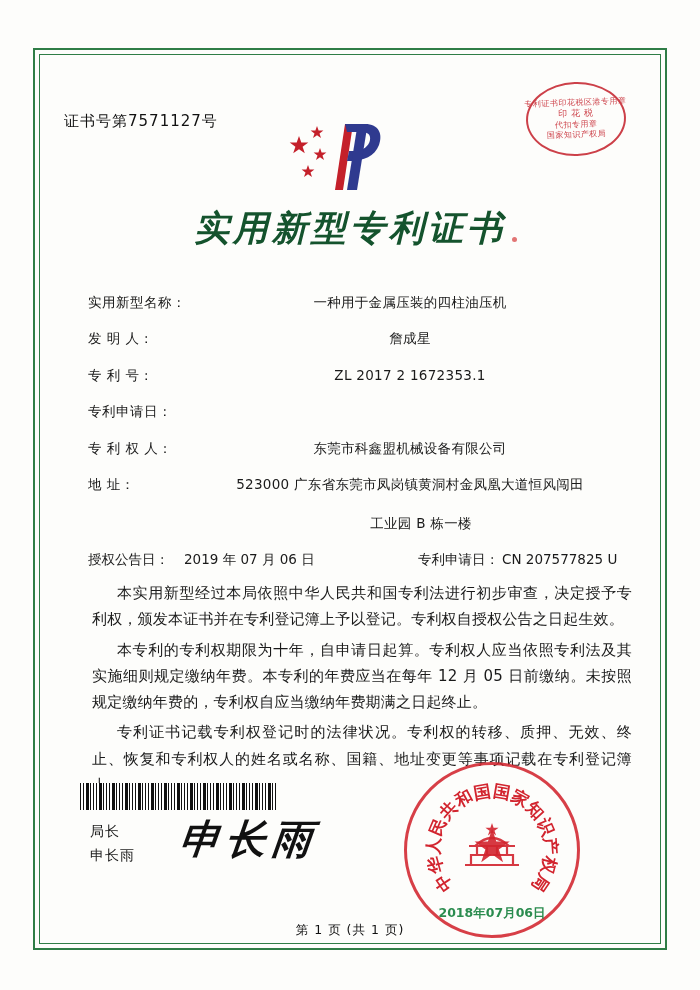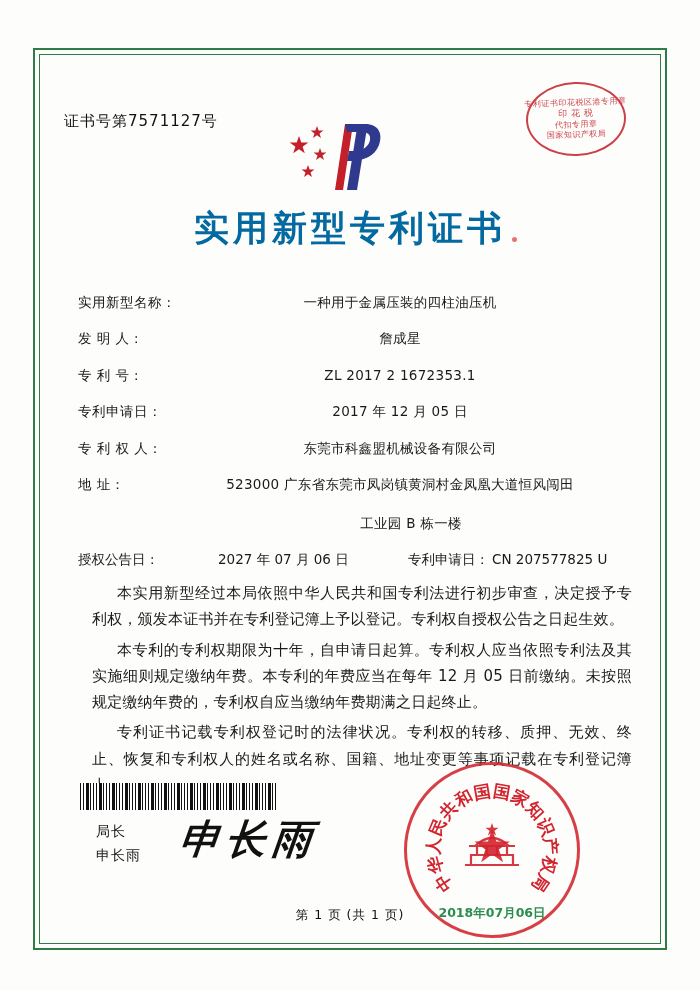--- a/index.html
+++ b/index.html
@@ -88,37 +88,38 @@
 
   .main-title {
     position: absolute;
     left: 0;
     top: 205px;
     width: 700px;
     text-align: center;
     font-size: 35px;
     font-weight: bold;
     letter-spacing: 4px;
-    color: #0369a1;
+    color: #14532d;
     font-family: "DejaVu Sans", "Liberation Sans", sans-serif;
+    font-style: italic;
   }
   .title-dot {
     position: absolute;
     left: 512px;
     top: 237px;
     width: 5px;
     height: 5px;
     background: #d63a3a;
     border-radius: 50%;
     opacity: .7;
   }
 
   .fields {
     position: absolute;
-    left: 78px;
+    left: 88px;
     top: 292px;
     width: 548px;
     font-size: 13.5px;
     line-height: 1.55;
   }
   .field-row {
     display: flex;
     align-items: flex-start;
     margin-bottom: 15.5px;
   }
@@ -139,21 +140,21 @@
     margin-left: 22px;
   }
   .row-split {
     display: flex;
     margin-bottom: 15px;
   }
   .row-split .half {
     display: flex;
     align-items: flex-start;
   }
-  .row-split .half:first-child { width: 330px; gap: 44px; }
+  .row-split .half:first-child { width: 330px; }
   .split-label {
     width: 96px;
     flex: 0 0 96px;
     white-space: nowrap;
   }
   .split-label.tight { width: 84px; flex: 0 0 84px; }
 
   .paragraphs {
     position: absolute;
     left: 92px;
@@ -180,21 +181,21 @@
       to right,
       #111 0px, #111 1.5px, #fff 1.5px, #fff 3px,
       #111 3px, #111 4px, #fff 4px, #fff 6.5px,
       #111 6.5px, #111 9px, #fff 9px, #fff 10px,
       #111 10px, #111 11px, #fff 11px, #fff 13px
     );
   }
 
   .signature-block {
     position: absolute;
-    left: 96px;
+    left: 90px;
     top: 820px;
     font-size: 14px;
     line-height: 1.7;
     letter-spacing: 1px;
   }
 
   .handwriting {
     position: absolute;
     left: 180px;
     top: 812px;
@@ -266,21 +267,21 @@
     font-size: 12.5px;
     color: #15803d;
     white-space: nowrap;
     font-weight: bold;
     opacity: .9;
   }
 
   .page-footer {
     position: absolute;
     left: 0;
-    bottom: 66px;
+    bottom: 51px;
     width: 700px;
     text-align: center;
     font-size: 12.5px;
     color: #111;
     letter-spacing: 1px;
   }
 </style>
 </head>
 <body>
 
@@ -329,40 +330,39 @@
       <div class="field-value">詹成星</div>
     </div>
 
     <div class="field-row">
       <div class="field-label">专 利 号：</div>
       <div class="field-value">ZL 2017 2 1672353.1</div>
     </div>
 
     <div class="field-row">
       <div class="field-label">专利申请日：</div>
-      <div class="field-value">2017 年 12 月 05 日</div>
     </div>
 
     <div class="field-row">
       <div class="field-label">专 利 权 人：</div>
       <div class="field-value">东莞市科鑫盟机械设备有限公司</div>
     </div>
 
     <div class="field-row">
       <div class="field-label">地      址：</div>
       <div class="field-value">
         <span>523000  广东省东莞市凤岗镇黄洞村金凤凰大道恒风闯田</span>
         <span class="second-line">工业园 B 栋一楼</span>
       </div>
     </div>
 
     <div class="row-split">
       <div class="half">
         <div class="split-label">授权公告日：</div>
-        <div>2027 年 07 月 06 日</div>
+        <div>2019 年 07 月 06 日</div>
       </div>
       <div class="half">
         <div class="split-label tight">专利申请日：</div>
         <div>CN 207577825 U</div>
       </div>
     </div>
 
   </div>
 
   <div class="paragraphs">

